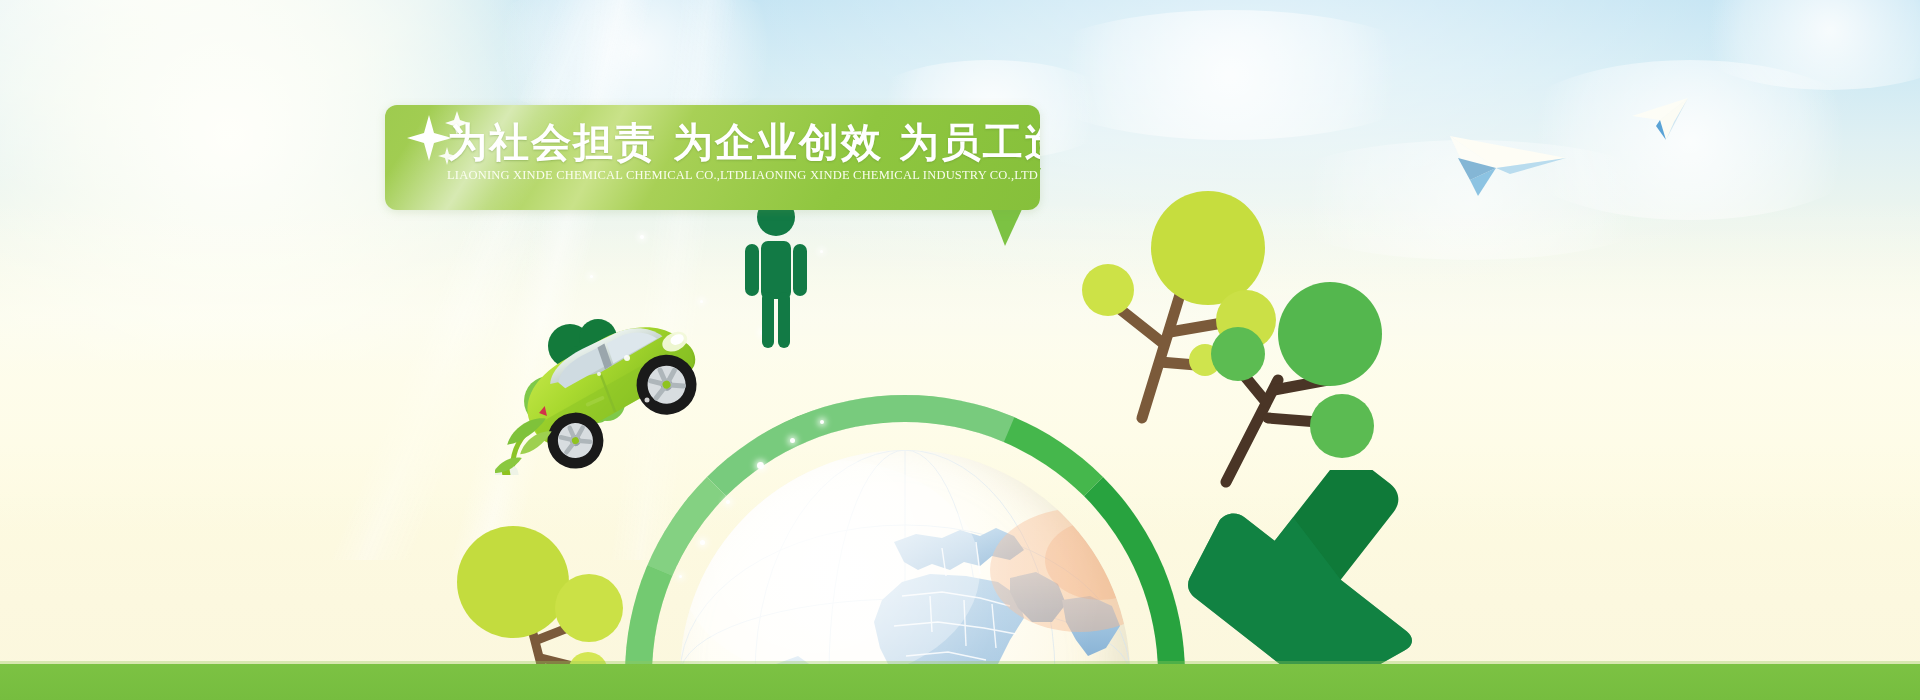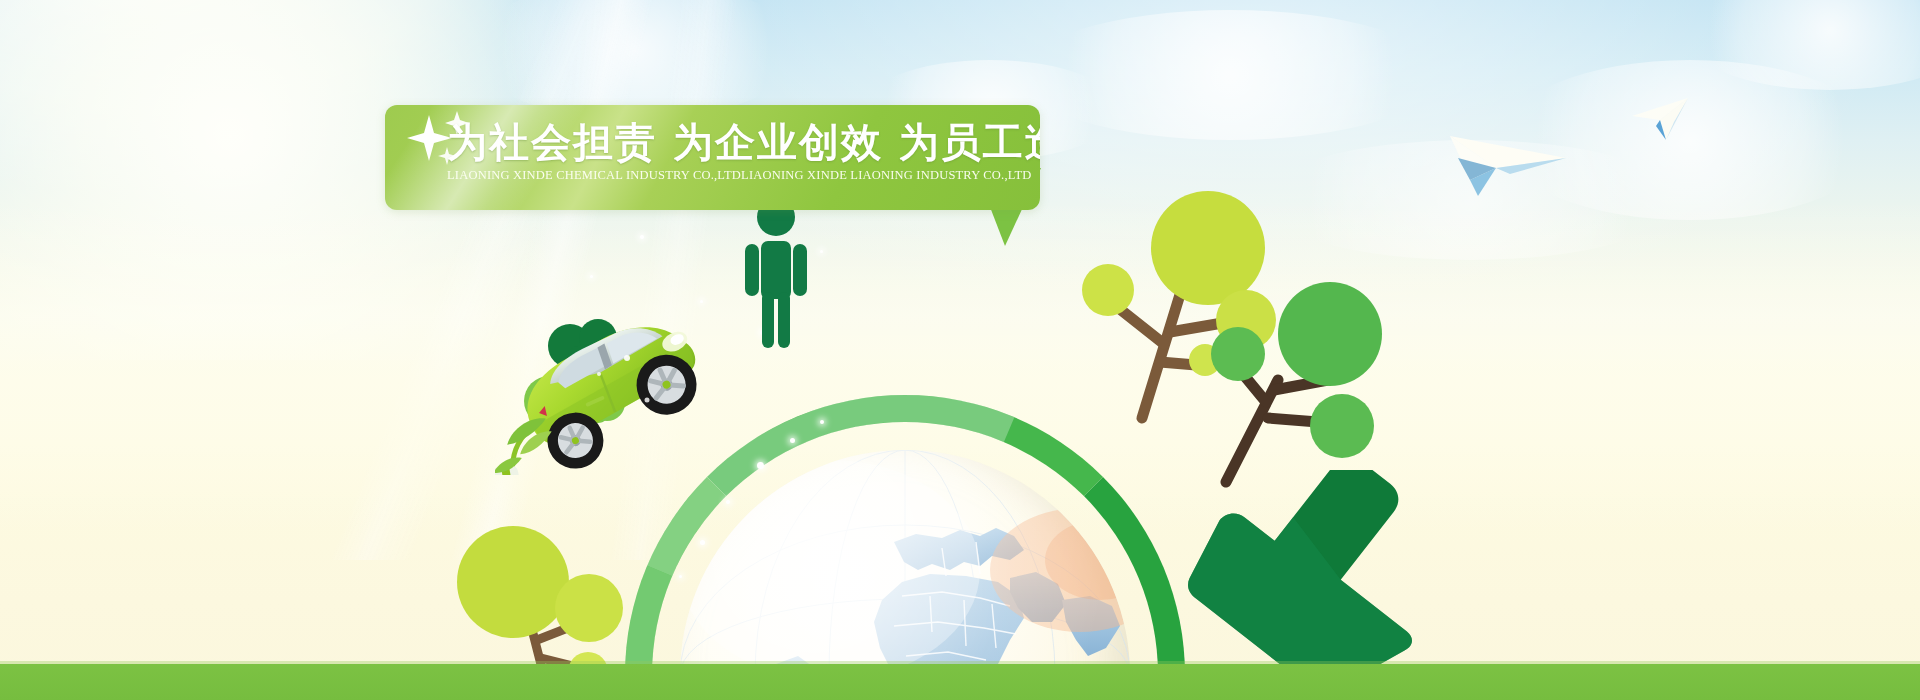--- a/index.html
+++ b/index.html
@@ -448,16 +448,16 @@
   <div class="banner">
     <div class="banner-sheen"></div>
     <div class="sparkles">
       <svg viewBox="0 0 70 62" width="70" height="62">
         <path d="M22,4 L27,22 L45,27 L27,32 L22,50 L17,32 L0,27 L17,22 Z" fill="#ffffff"></path>
         <path d="M50,0 L53,9 L62,12 L53,15 L50,24 L47,15 L38,12 L47,9 Z" fill="#ffffff" opacity=".95"></path>
         <path d="M40,36 L42,43 L49,45 L42,47 L40,54 L38,47 L31,45 L38,43 Z" fill="#ffffff" opacity=".9"></path>
       </svg>
     </div>
     <div class="banner-cn">为社会担责  为企业创效  为员工造福</div>
-    <div class="banner-en">LIAONING XINDE  CHEMICAL INDUSTRY CO.,LTDLIAONING XINDE  LIAONING INDUSTRY CO.,LTD</div>
+    <div class="banner-en">LIAONING XINDE  CHEMICAL CHEMICAL CO.,LTDLIAONING XINDE  CHEMICAL INDUSTRY CO.,LTD</div>
   </div>
 
 </div>
 
 </body></html>

